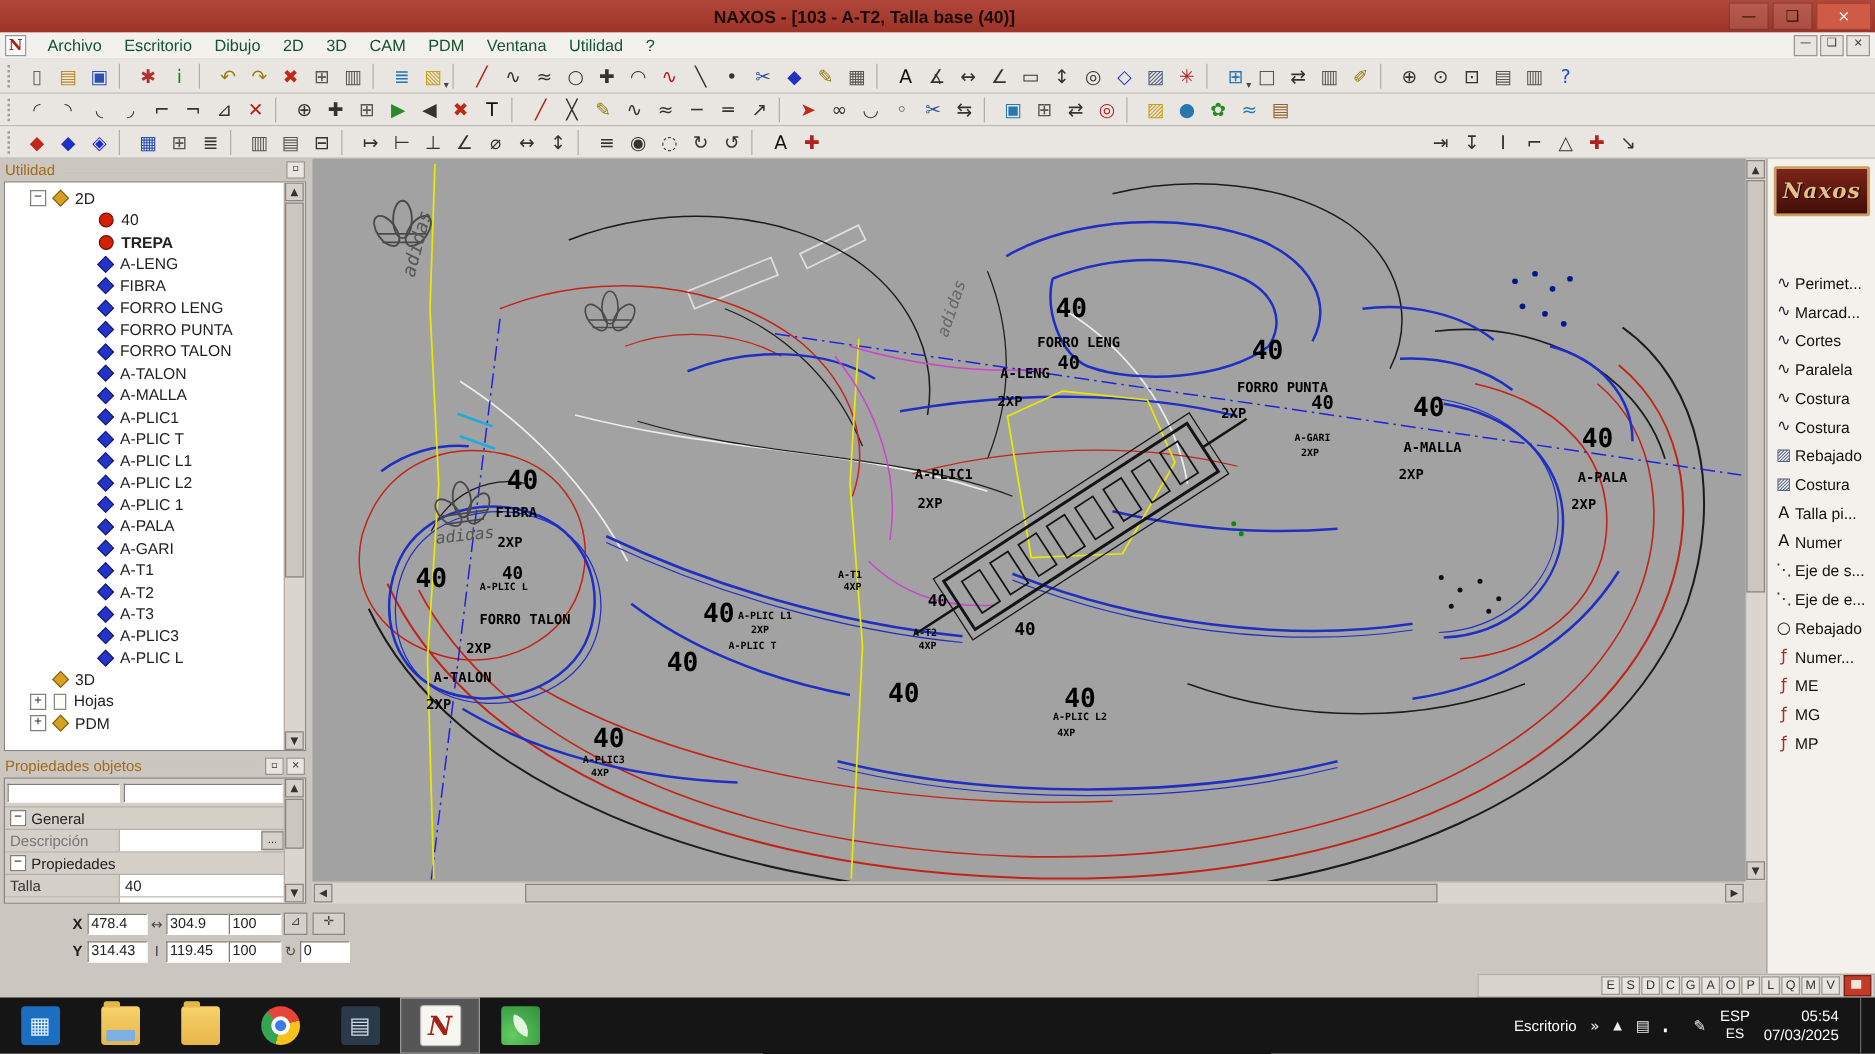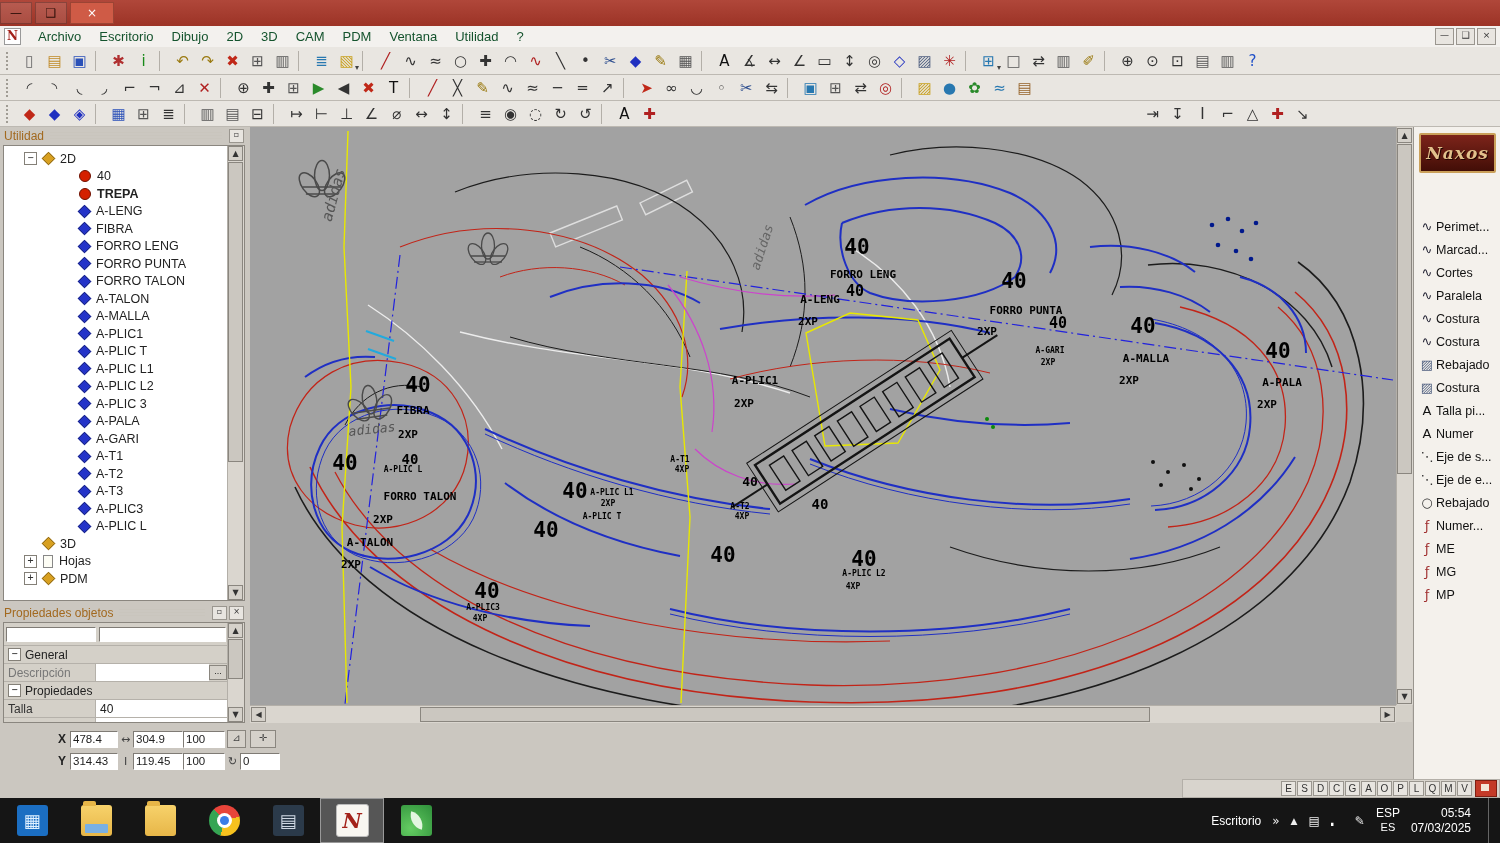--- a/index.html
+++ b/index.html
@@ -150,20 +150,21 @@
   .tray-col{display:flex;flex-direction:column;align-items:center;line-height:1.25;}
   .tray-col.right{align-items:flex-end;}
   #show-desktop{width:7px;height:45px;border-left:1px solid #666;margin-left:6px;}
 </style>
 </head>
 <body>
 
 <div id="app">
 
   <div class="titlebar">
+    <div class="title-text">NAXOS - [103 - A-T2, Talla base (40)]</div>
     <div class="win-btn">—</div>
     <div class="win-btn">❑</div>
     <div class="win-btn close">×</div>
   </div>
 
   <div class="menubar">
     <div class="app-icon-n">N</div>
     <div id="menu-items" style="display:flex">
         <div class="menu-item">Archivo</div>
         <div class="menu-item">Escritorio</div>
@@ -406,21 +407,21 @@
             <span class="tlabel">A-PLIC L1</span>
           </div>
           <div class="tree-row lvl1">
             <span class="tbox hidden"></span>
             <span class="ticon diamond"></span>
             <span class="tlabel">A-PLIC L2</span>
           </div>
           <div class="tree-row lvl1">
             <span class="tbox hidden"></span>
             <span class="ticon diamond"></span>
-            <span class="tlabel">A-PLIC 3</span>
+            <span class="tlabel">A-PLIC 1</span>
           </div>
           <div class="tree-row lvl1">
             <span class="tbox hidden"></span>
             <span class="ticon diamond"></span>
             <span class="tlabel">A-PALA</span>
           </div>
           <div class="tree-row lvl1">
             <span class="tbox hidden"></span>
             <span class="ticon diamond"></span>
             <span class="tlabel">A-GARI</span>

